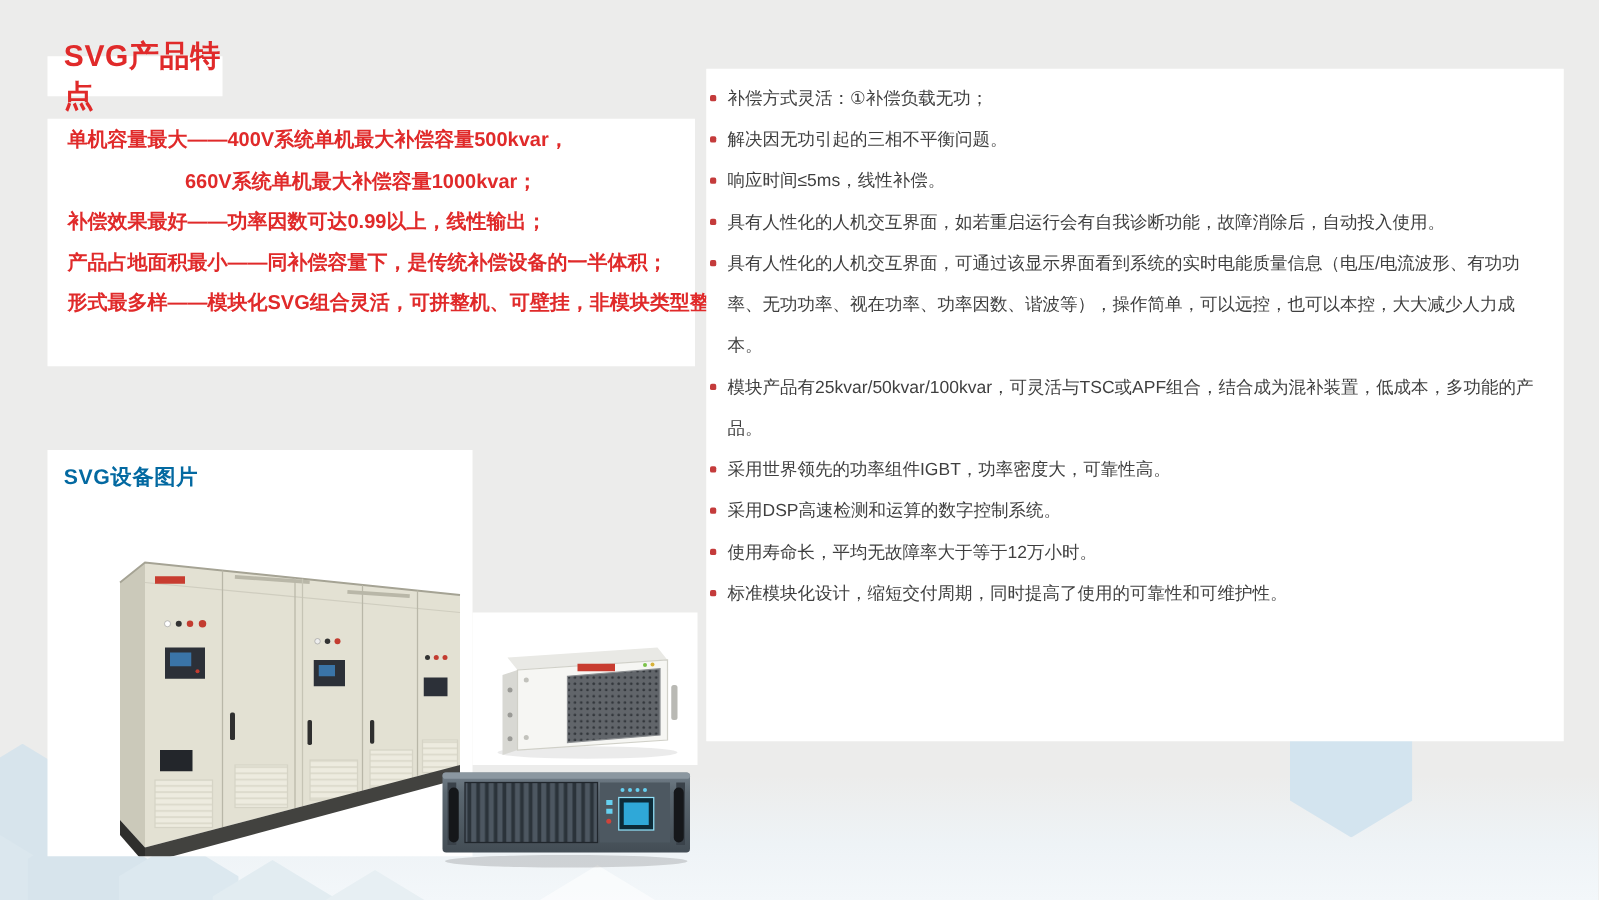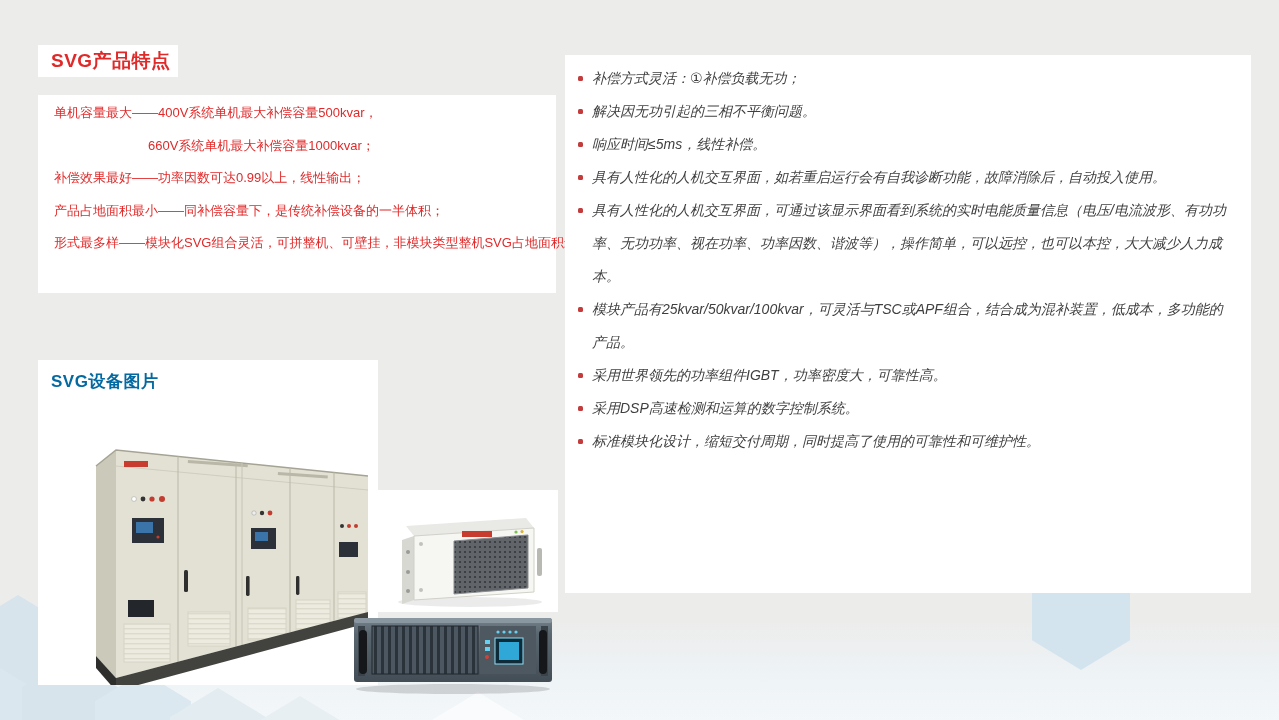--- a/index.html
+++ b/index.html
@@ -22,46 +22,46 @@
     position:absolute;
     clip-path:polygon(50% 0,100% 27%,100% 73%,50% 100%,0 73%,0 27%);
   }
   
   .panel{position:absolute;background:#ffffff;}
   .title-box{
     left:38px;top:45px;width:140px;height:32px;
     display:flex;align-items:center;padding-left:13px;box-sizing:border-box;
   }
   .title-box .t{
-    font-size:19px;font-weight:bold;color:var(--accent-red);letter-spacing:0.5px;
+    font-size:24px;font-weight:bold;color:var(--accent-red);letter-spacing:0.5px;
   }
   .features-panel{
     left:38px;top:95px;width:518px;height:198px;
     box-sizing:border-box;padding:2px 0 0 16px;
   }
   .feature-line{
-    font-size:13px;font-weight:normal;color:var(--accent-red);
+    font-size:16px;font-weight:bold;color:var(--accent-red);
     line-height:32.5px;white-space:nowrap;
   }
   .feature-line.indent{padding-left:94px;}
   .equipment-panel{
     left:38px;top:360px;width:340px;height:325px;
   }
   .equipment-title{
     position:absolute;left:13px;top:10px;
     font-size:17px;font-weight:bold;color:#0369a1;letter-spacing:0.5px;
   }
   .equipment-panel svg{position:absolute;left:0;top:0;}
   .module-box{
     left:378px;top:490px;width:180px;height:122px;
   }
   .rack-wrap{position:absolute;left:348px;top:610px;width:210px;height:88px;}
   .right-panel{
     left:565px;top:55px;width:686px;height:538px;
-    box-sizing:border-box;padding:7px 17px 0 10px;font-style:italic;
+    box-sizing:border-box;padding:7px 17px 0 0;
   }
   .feature-list{
     margin:0;padding:0;list-style:none;
     font-size:14px;line-height:33px;color:var(--body-text);
   }
   .feature-list li{position:relative;padding-left:17px;}
   .feature-list li::before{
     content:"";position:absolute;left:3px;top:14px;width:5px;height:5px;
     background:var(--bullet-red);border-radius:1.5px;
   }
@@ -230,17 +230,18 @@
   <div class="panel right-panel">
     <ul class="feature-list">
       <li>补偿方式灵活：①补偿负载无功；</li>
       <li>解决因无功引起的三相不平衡问题。</li>
       <li>响应时间≤5ms，线性补偿。</li>
       <li>具有人性化的人机交互界面，如若重启运行会有自我诊断功能，故障消除后，自动投入使用。</li>
       <li>具有人性化的人机交互界面，可通过该显示界面看到系统的实时电能质量信息（电压/电流波形、有功功率、无功功率、视在功率、功率因数、谐波等），操作简单，可以远控，也可以本控，大大减少人力成本。</li>
       <li>模块产品有25kvar/50kvar/100kvar，可灵活与TSC或APF组合，结合成为混补装置，低成本，多功能的产品。</li>
       <li>采用世界领先的功率组件IGBT，功率密度大，可靠性高。</li>
       <li>采用DSP高速检测和运算的数字控制系统。</li>
+      <li>使用寿命长，平均无故障率大于等于12万小时。</li>
       <li>标准模块化设计，缩短交付周期，同时提高了使用的可靠性和可维护性。</li>
     </ul>
   </div>
 
 </div>
 
 </body></html>

